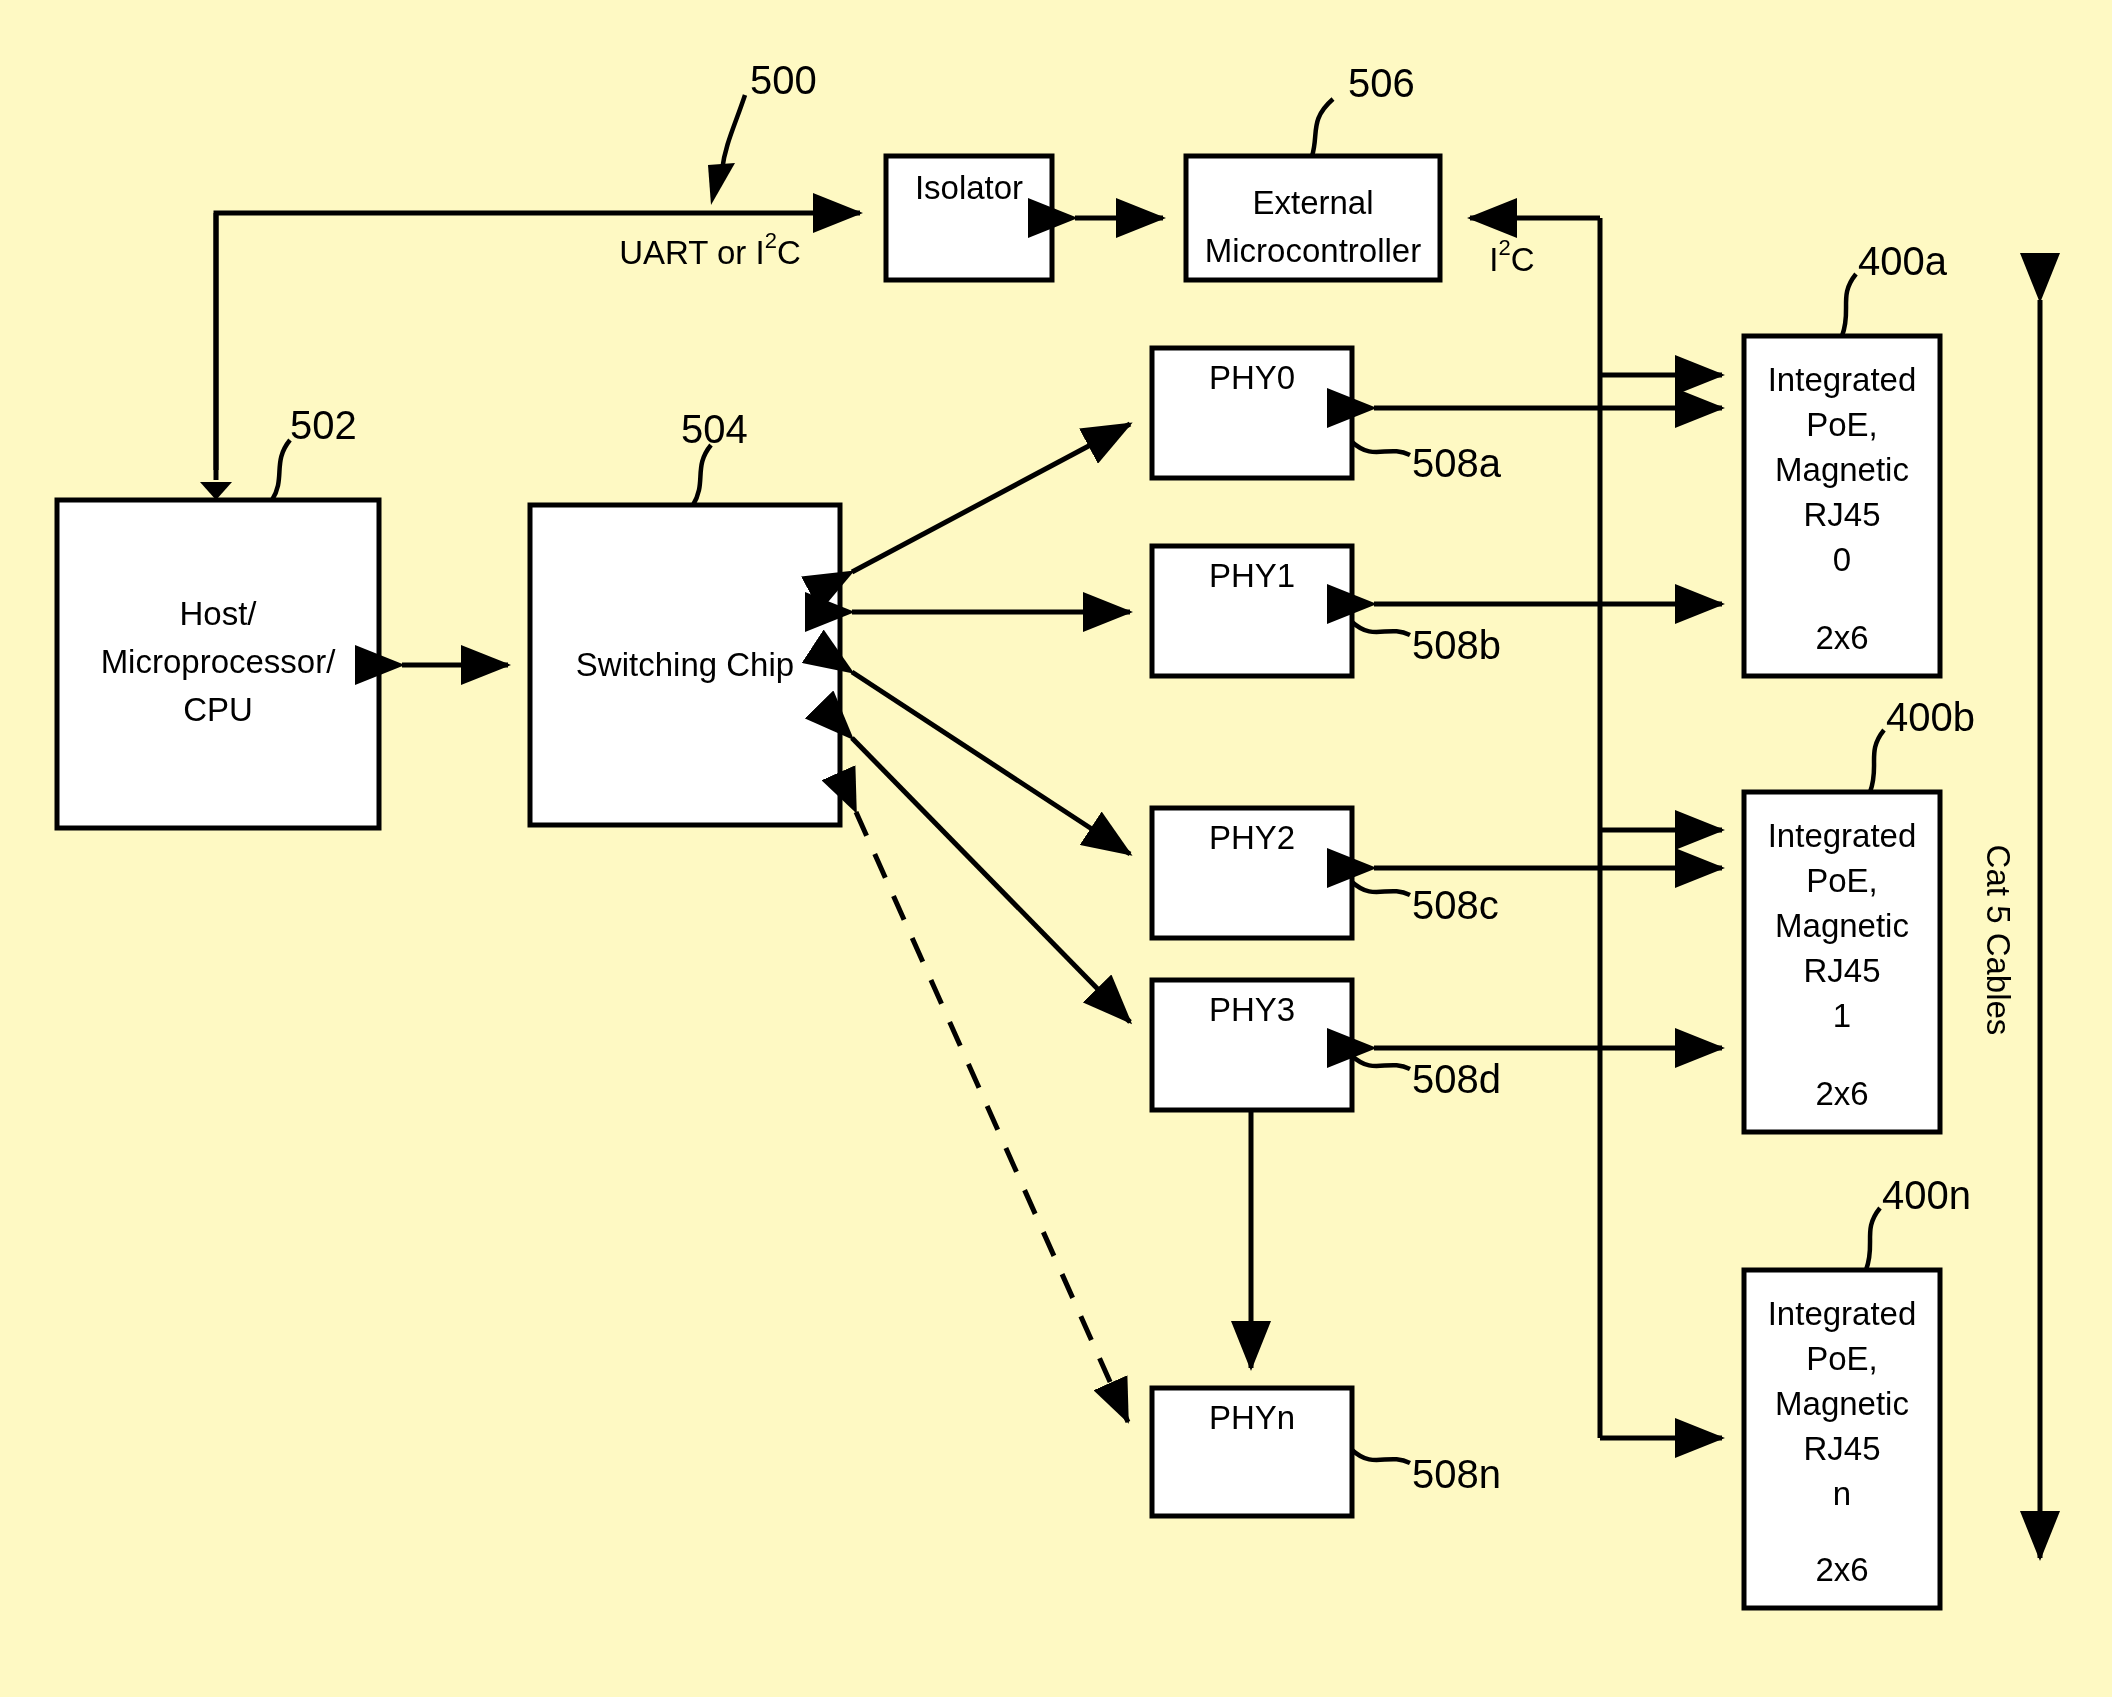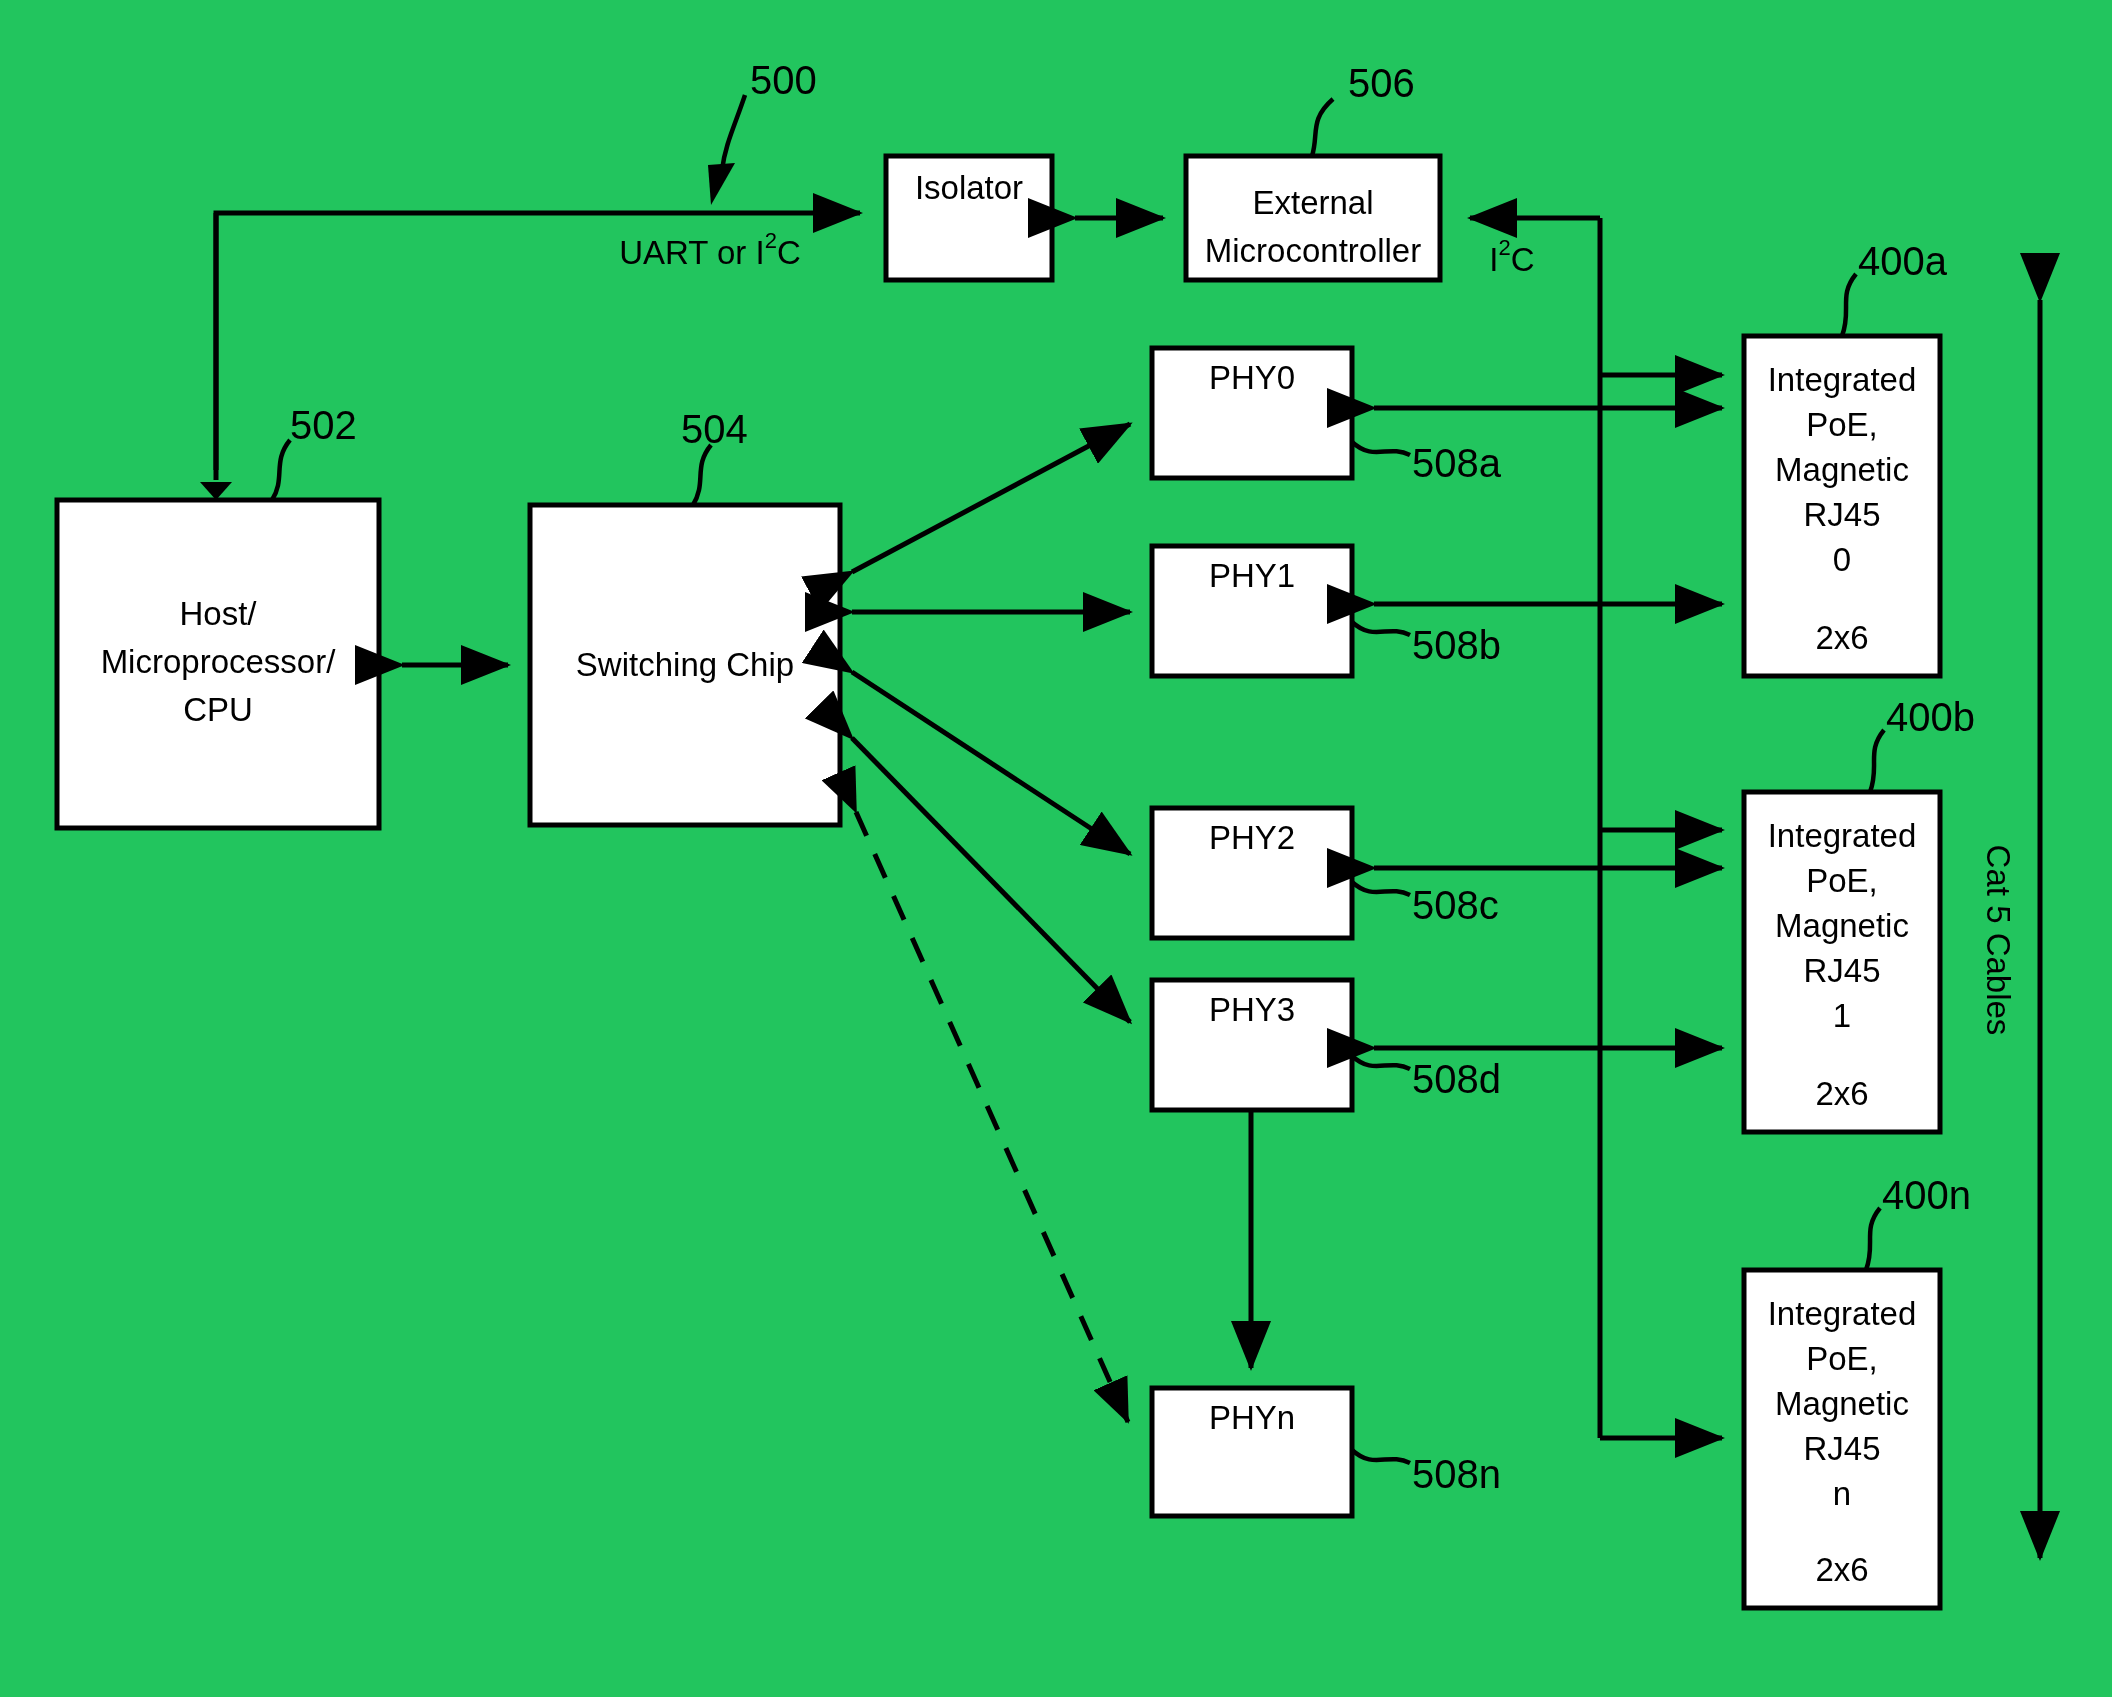--- a/index.html
+++ b/index.html
@@ -7,21 +7,21 @@
     padding: 0;
     background: #ffffff;
   }
   body {
     font-family: "Liberation Sans", sans-serif;
   }
   #figure {
     position: relative;
     width: 2112px;
     height: 1697px;
-    background: #22c55e;
+    background: #fef9c3;
     overflow: hidden;
   }
   svg.diagram {
     position: absolute;
     top: 0;
     left: 0;
     width: 2112px;
     height: 1697px;
   }
   .bx {

